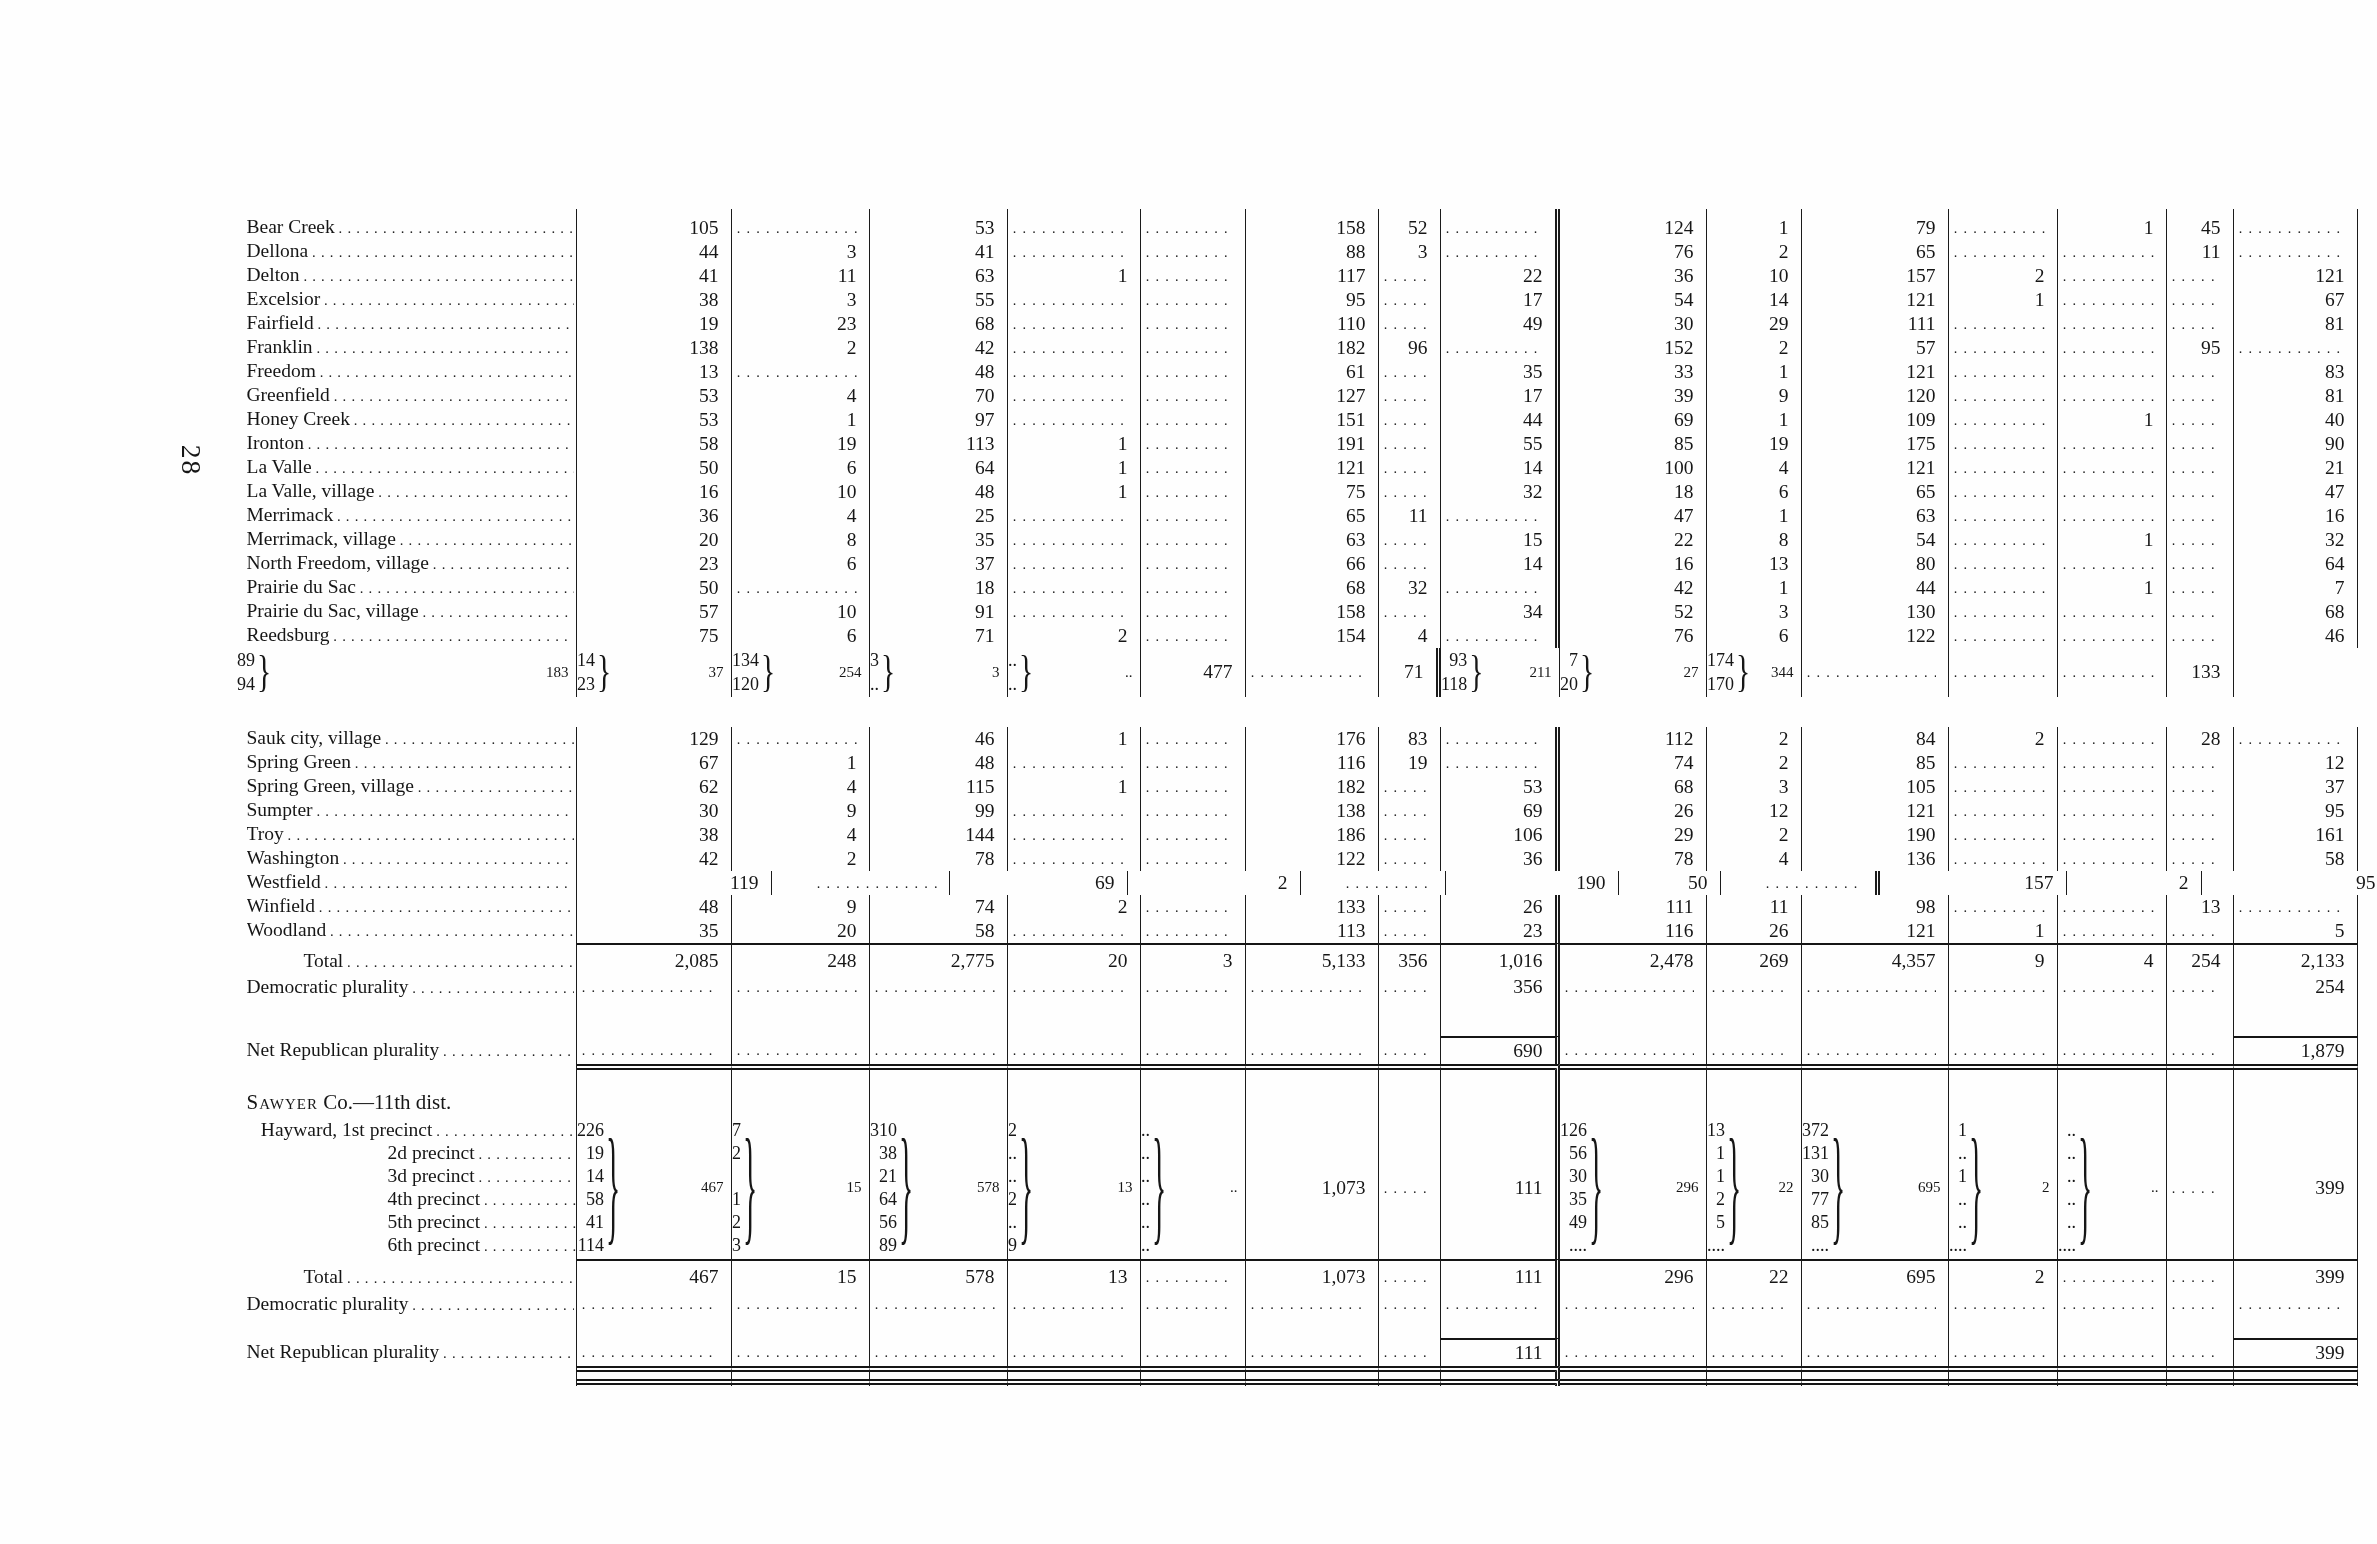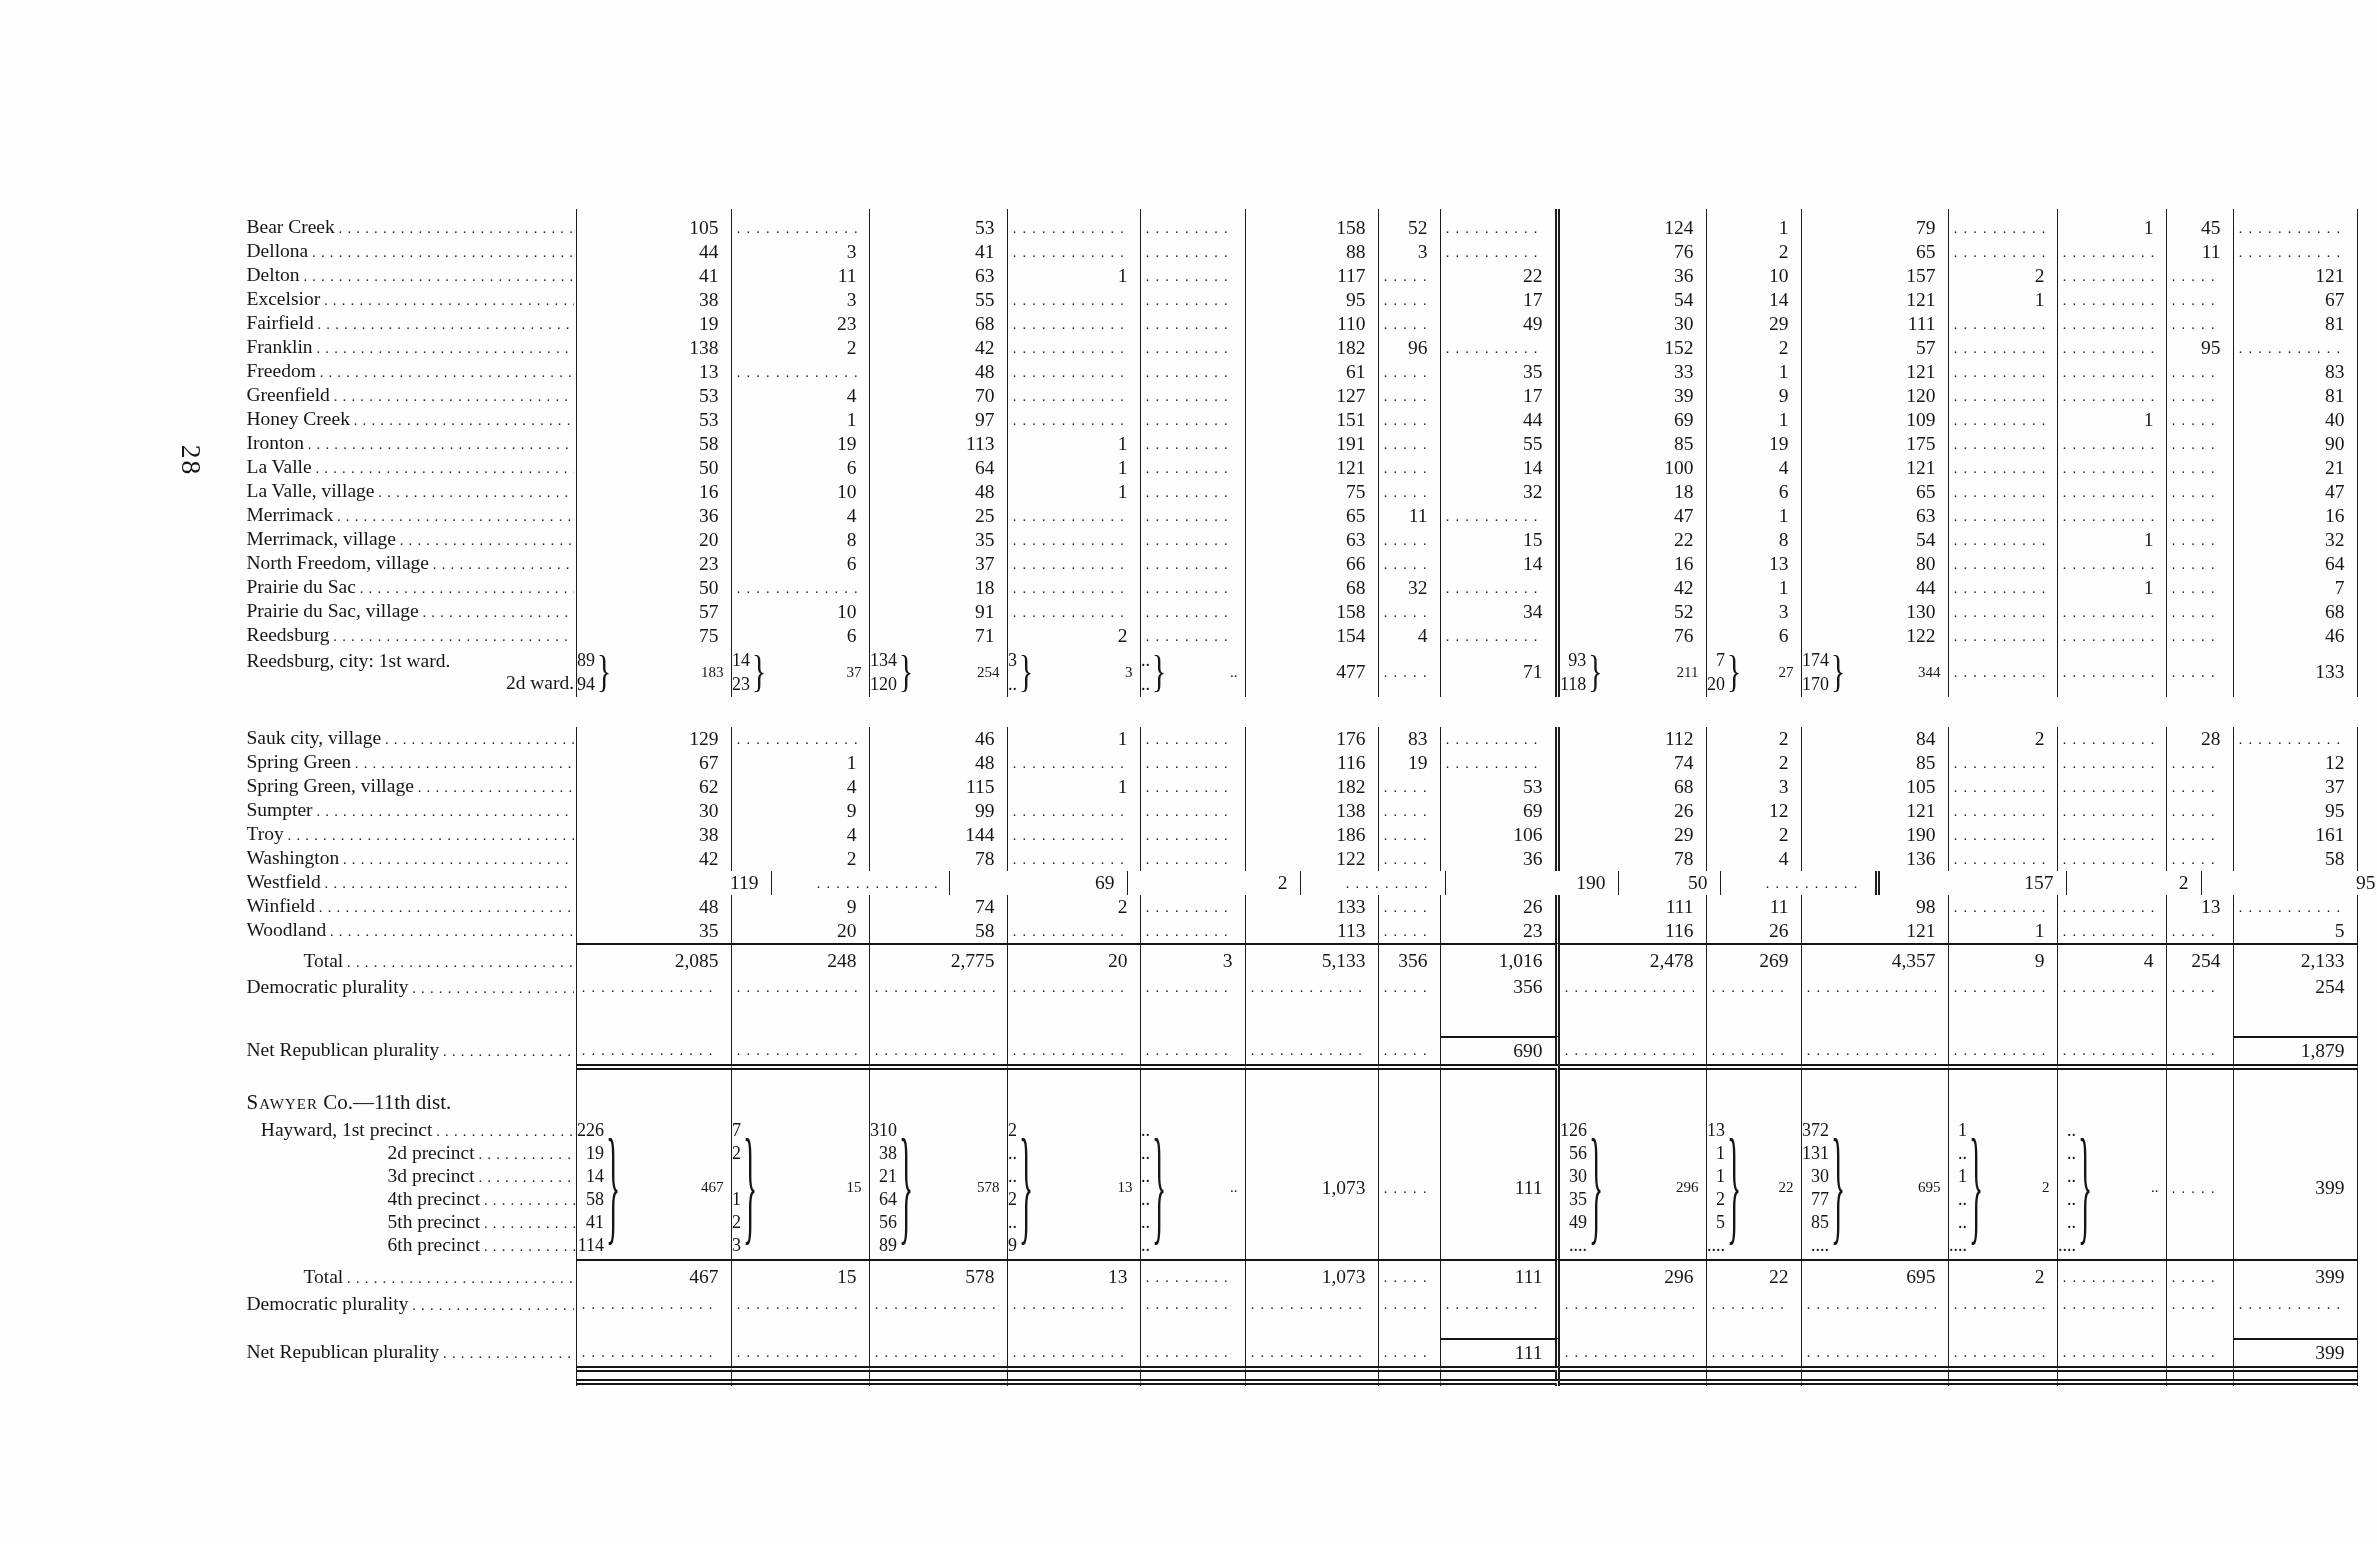--- a/index.html
+++ b/index.html
@@ -1026,28 +1026,20 @@
           <div class="dots">................</div>
         </div>
         <div class="cell c14">
           <div class="dots">................</div>
         </div>
         <div class="cell c15">
           <div class="num">46</div>
         </div>
       </div>
       <div class="row" style="height: 49px;">
-        <div class="cell lblcell">
-          <div class="lline">
-            <div class="ltext">Reedsburg, city: 1st ward.</div>
-          </div>
-          <div class="lline r2">
-            <div class="ltext">2d ward.</div>
-          </div>
-        </div>
         <div class="cell c1 bracecell">
           <div class="stack" style="line-height: 24px;">
             <div class="sline">89</div>
             <div class="sline">94</div>
           </div>
           <div class="brace" style="transform: scaleY(1.52);">}</div>
           <div class="bmain">183</div>
         </div>
         <div class="cell c2 bracecell">
           <div class="stack" style="line-height: 24px;">

